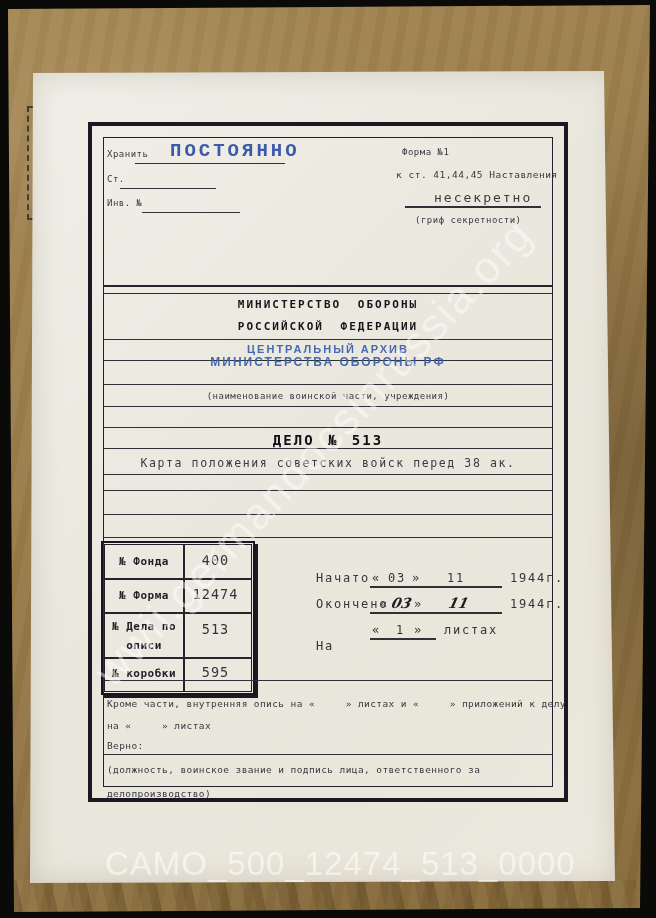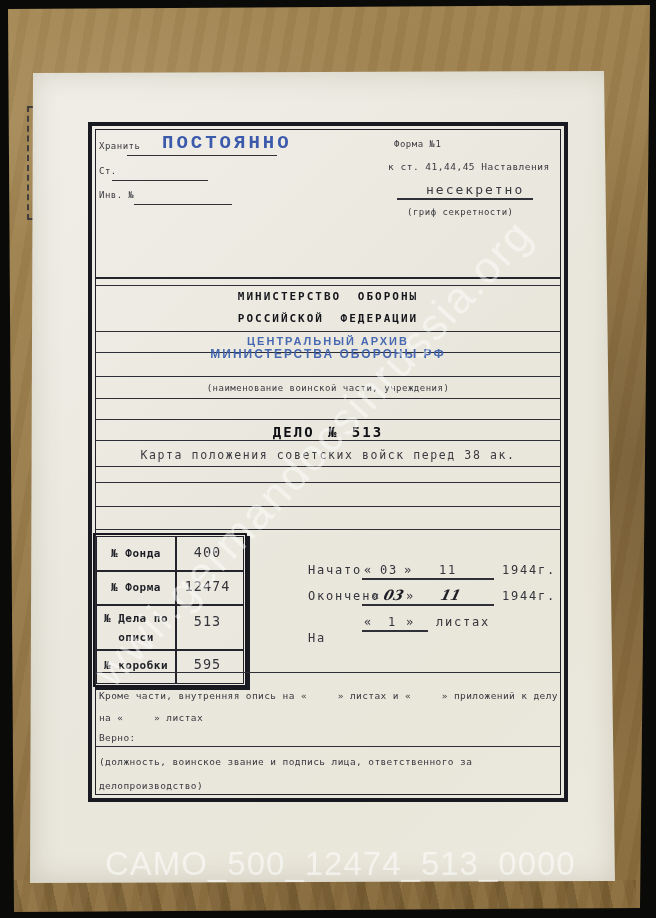--- a/index.html
+++ b/index.html
@@ -40,21 +40,21 @@
     background:linear-gradient(135deg,#f0eee7 0%,#eae8de 45%,#e9e6da 75%,#ece9df 100%);
     box-shadow:inset 0 0 30px rgba(125,115,90,0.28);
     filter:drop-shadow(2px 3px 4px rgba(30,20,5,0.45));
   }
   
   .form{
     position:absolute;left:58px;top:52px;width:472px;height:672px;
     border:4px solid #191a21;
   }
   .form-inner{
-    position:absolute;inset:1px;border:1px solid #20212a;margin:2px;
+    position:absolute;inset:1px;border:1px solid #20212a;margin:10px;
   }
   .rule{position:absolute;left:0;right:0;height:2px;background:#23242c;}
   .rule.thin{height:1px;background:#2d2e36;}
   .uline{position:absolute;height:1px;background:#2f3038;}
   .t{position:absolute;white-space:pre;color:#3a3a41;font-size:10px;letter-spacing:.5px;}
   .t.small{font-size:9.5px;}
   .t.tiny{font-size:9px;}
   .t.body{font-size:11.5px;letter-spacing:1.6px;}
   .center{left:0;right:0;text-align:center;white-space:pre;position:absolute;color:#3a3a41;}
   .title{font-size:11px;font-weight:bold;letter-spacing:2px;word-spacing:8px;color:#15161b;}

